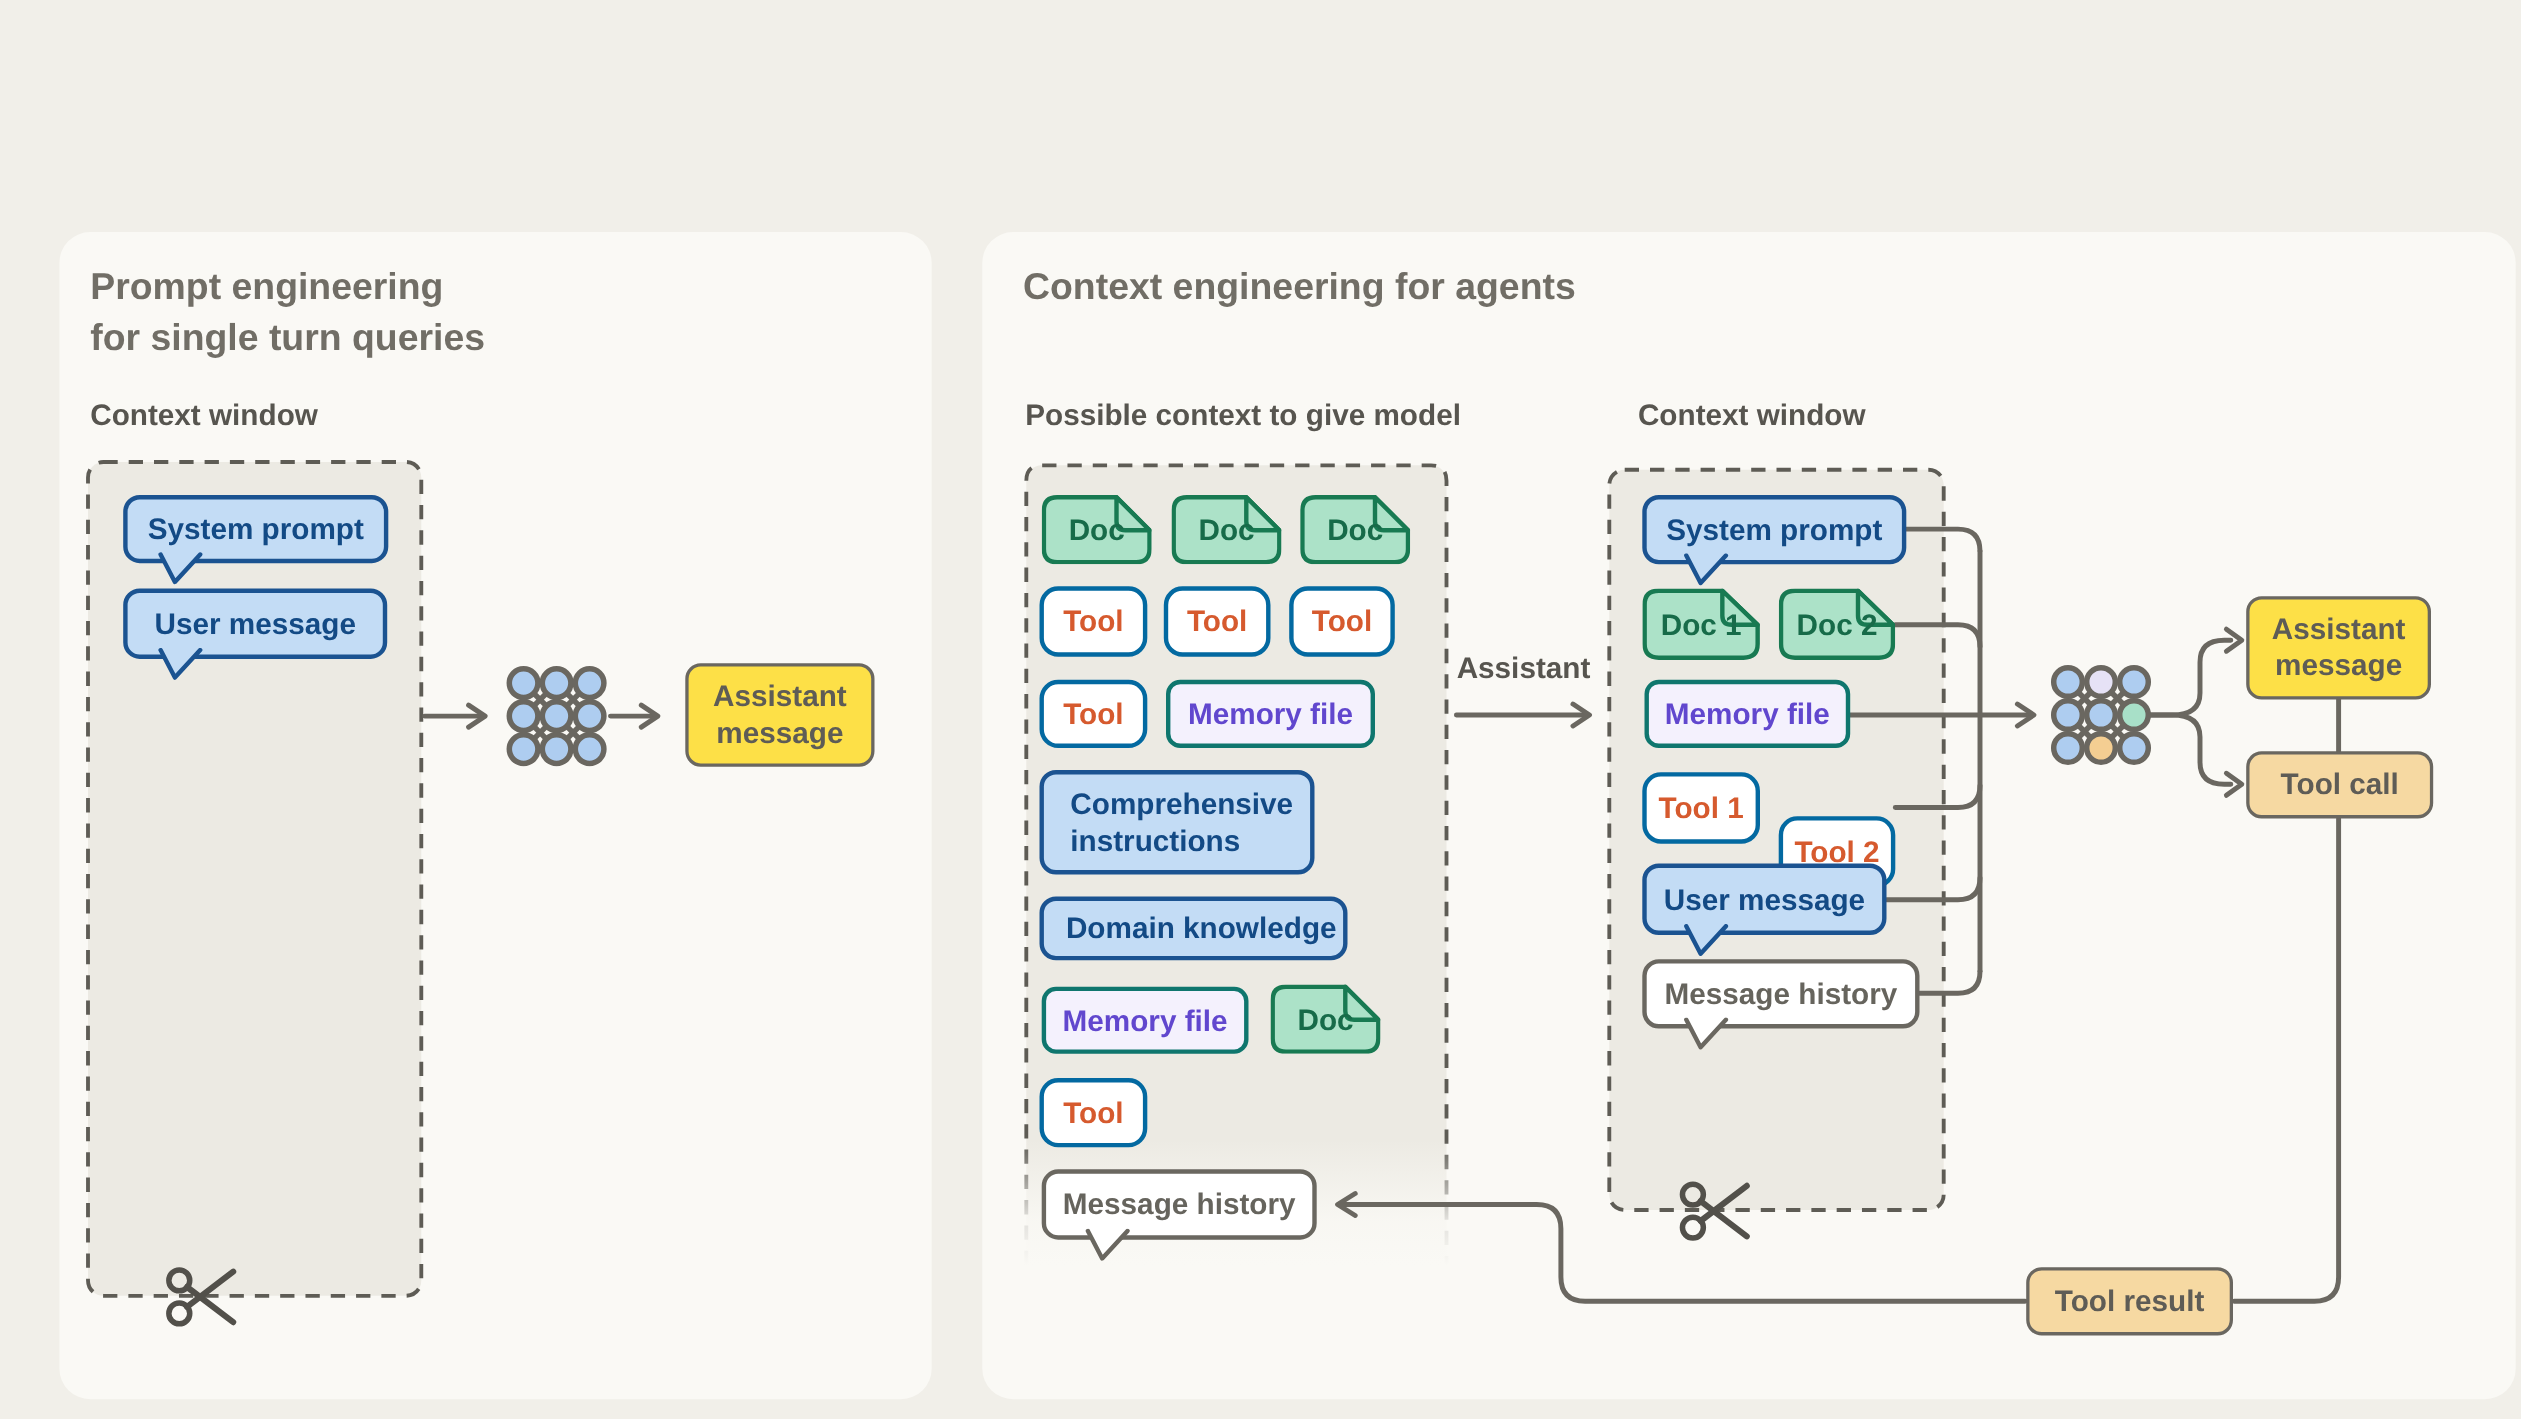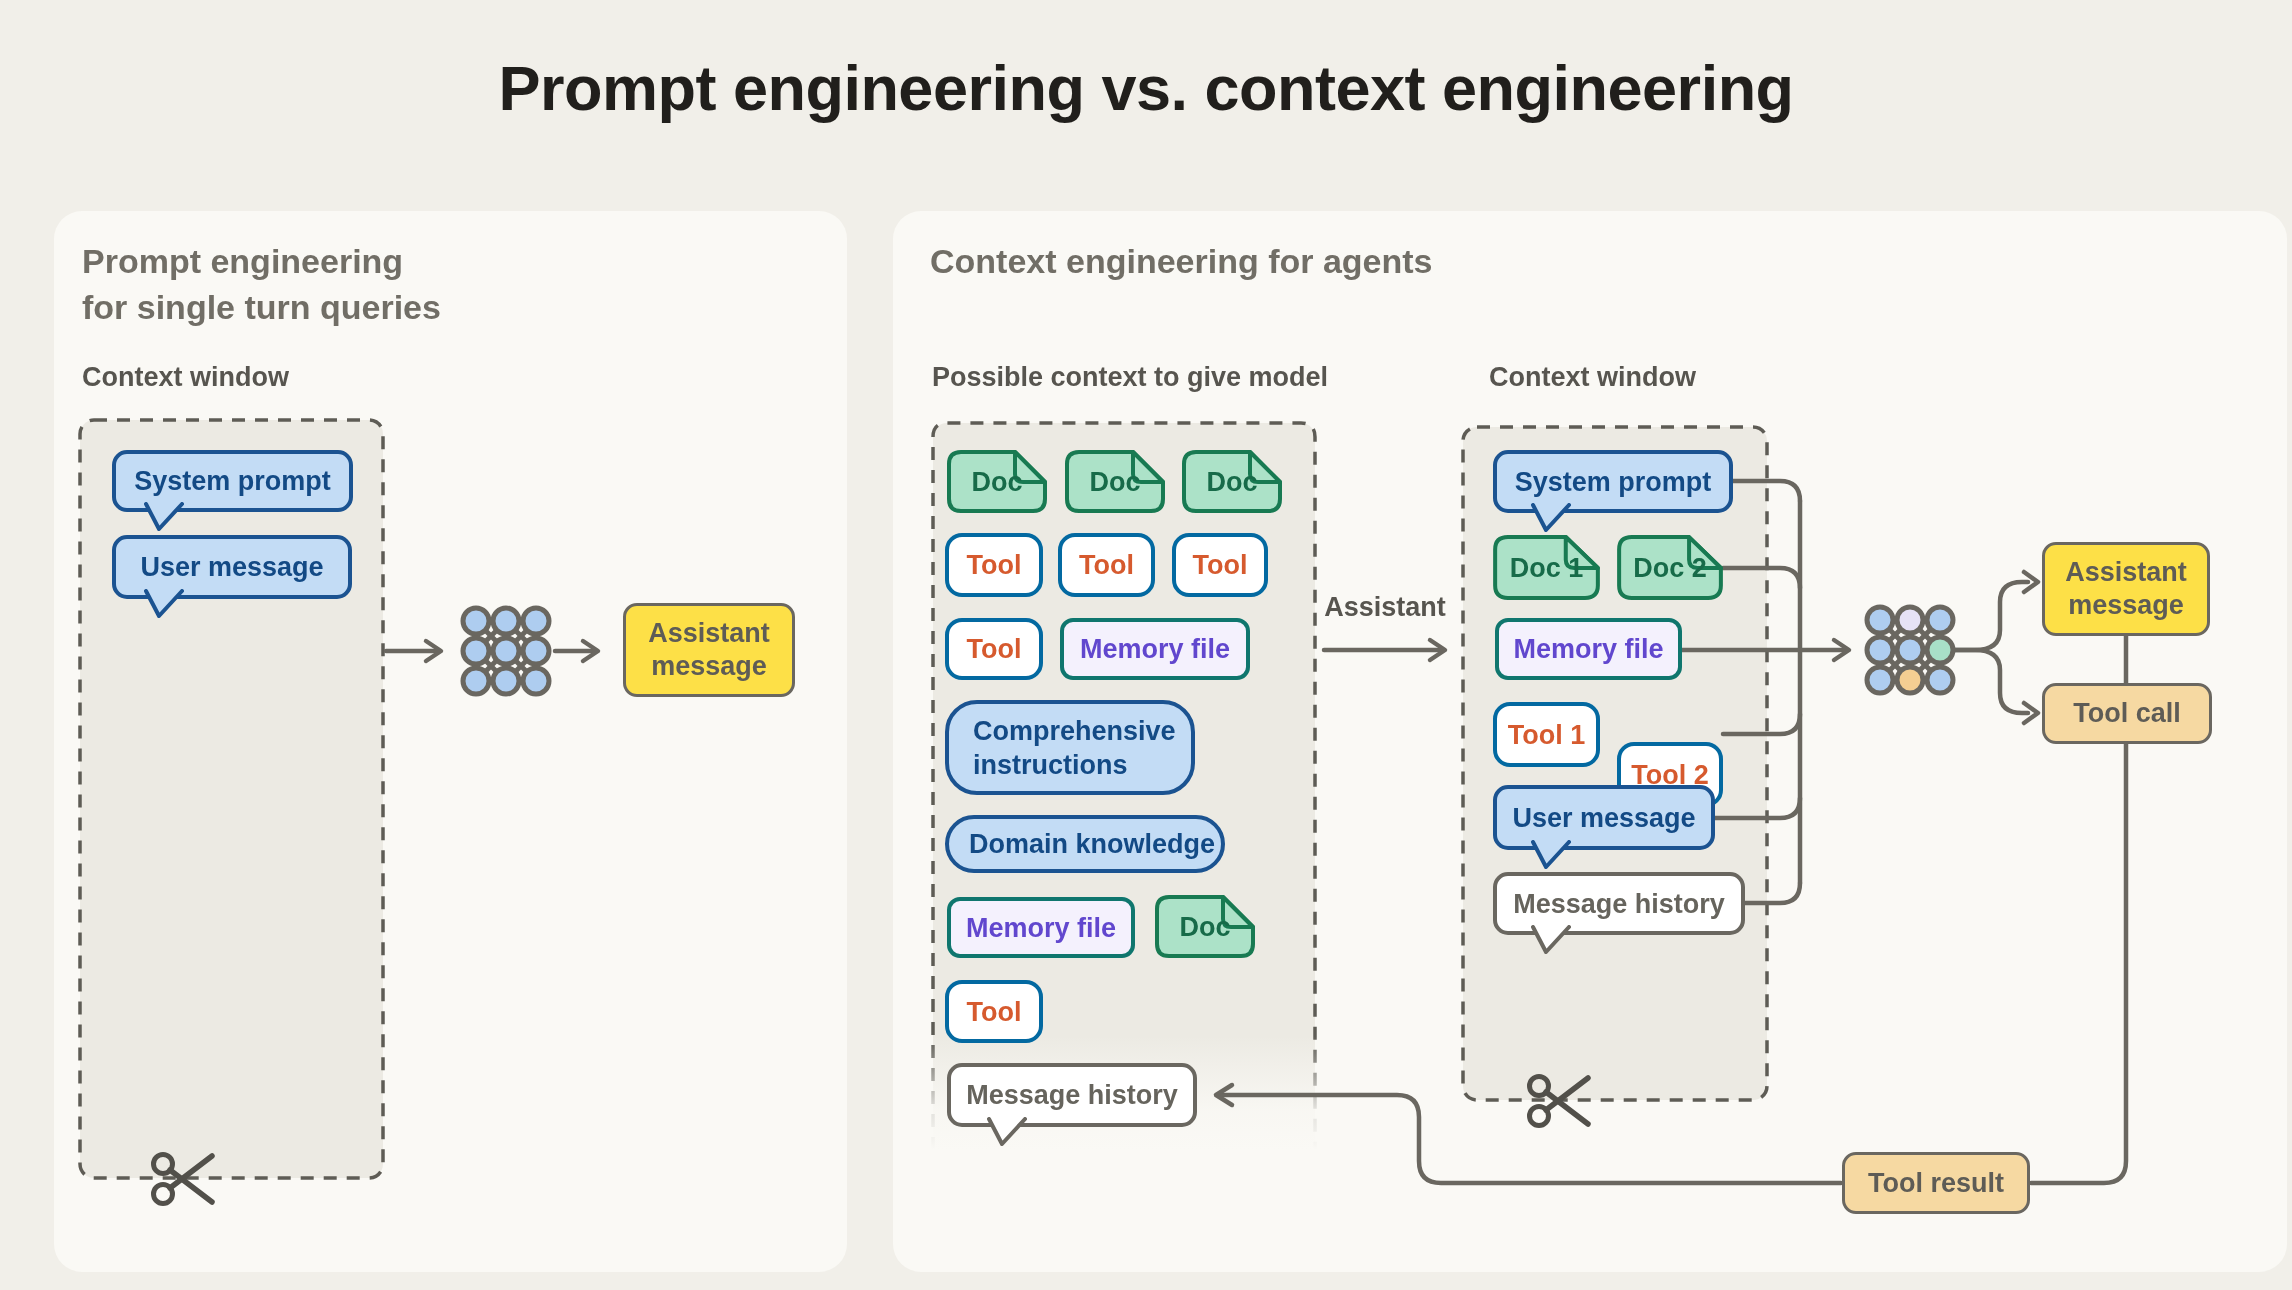--- a/index.html
+++ b/index.html
@@ -18,21 +18,21 @@
         background:linear-gradient(to bottom, rgba(250,249,245,0) 0%,
                    rgba(250,249,245,0.85) 55%, rgba(250,249,245,1) 85%);}
   .chip{position:absolute;display:flex;align-items:center;justify-content:center;
         font-size:27px;font-weight:700;border-radius:15px;box-sizing:border-box;z-index:5;
         white-space:pre-line;text-align:left;line-height:34px;}
   .chip.blue{background:#C3DCF5;border:4px solid #1B5391;color:#134A85;}
   .chip.orange{background:#ffffff;border:4px solid #0369a1;color:#D65A2E;border-radius:17px;}
   .chip.purple{background:#F4F1FD;border:4px solid #0f766e;color:#6147CE;border-radius:13px;}
   .chip.whitebub{background:#FFFFFF;border:4px solid #6A6760;color:#66645D;font-weight:600;}
   .chip.doc{background:transparent;border:none;color:#176B49;}
-  .chip.leftpad{justify-content:flex-start;padding-left:24px;border-radius:32px;}
+  .chip.leftpad{justify-content:flex-start;padding-left:24px;}
   .doc-bg{position:absolute;left:0;top:0;width:100%;height:100%;}
   .doc-bg path{fill:#ACE2C8;stroke:#187A52;stroke-width:4;stroke-linejoin:round;}
   .chip .chip-label{position:relative;z-index:1;}
   .tail{position:absolute;left:26px;bottom:-24px;width:44px;height:30px;z-index:2;}
   .tail path{stroke-width:4;stroke-linejoin:round;stroke-linecap:round;}
   .tail.t-blue path{fill:#C3DCF5;stroke:#1B5391;}
   .tail.t-white path{fill:#FFFFFF;stroke:#6A6760;}
   .outbox{position:absolute;box-sizing:border-box;border:3.5px solid #6A6760;border-radius:14px;
           display:flex;align-items:center;justify-content:center;text-align:center;
           font-size:27px;font-weight:600;color:#5E5C56;z-index:5;white-space:pre-line;line-height:33px;}
@@ -45,21 +45,20 @@
   .scissors circle{fill:none;stroke:#52504A;stroke-width:5;}
   .scissors line{stroke:#52504A;stroke-width:5.5;stroke-linecap:round;}
   .lines path{fill:none;stroke:#6A6760;stroke-width:4.5;stroke-linecap:round;stroke-linejoin:round;}
   .dashes path, .dashes rect{fill:none;stroke:#5E5C55;stroke-width:3.5;stroke-dasharray:13 10;}
 </style>
 </head>
 <body>
 
 <div class="canvas">
 
-  <div class="title">Prompt engineering vs. context engineering</div>
 
   <div class="panel" style="left:54px;top:211px;width:793px;height:1061px;"></div>
   <div class="panel" style="left:893px;top:211px;width:1394px;height:1061px;"></div>
 
   <div class="panel-heading" style="left:82px;top:238px;">Prompt engineering
 for single turn queries</div>
   <div class="panel-heading" style="left:930px;top:238px;">Context engineering for agents</div>
   <div class="small-label" style="left:82px;top:362px;">Context window</div>
   <div class="small-label" style="left:932px;top:362px;">Possible context to give model</div>
   <div class="small-label" style="left:1489px;top:362px;">Context window</div>

